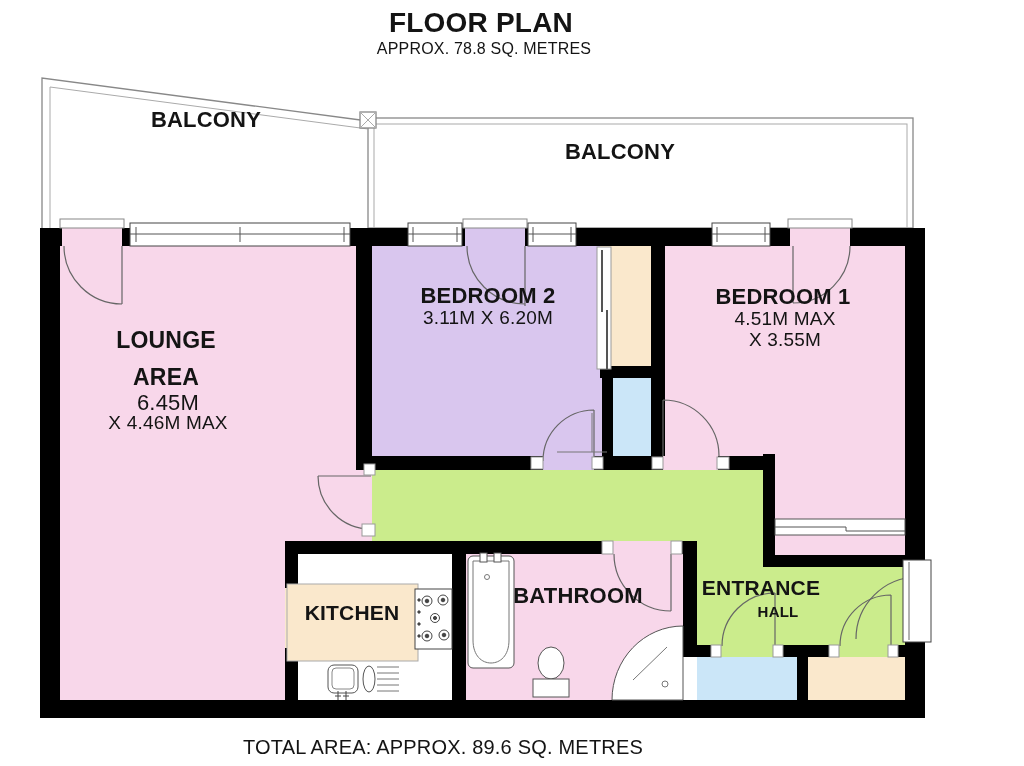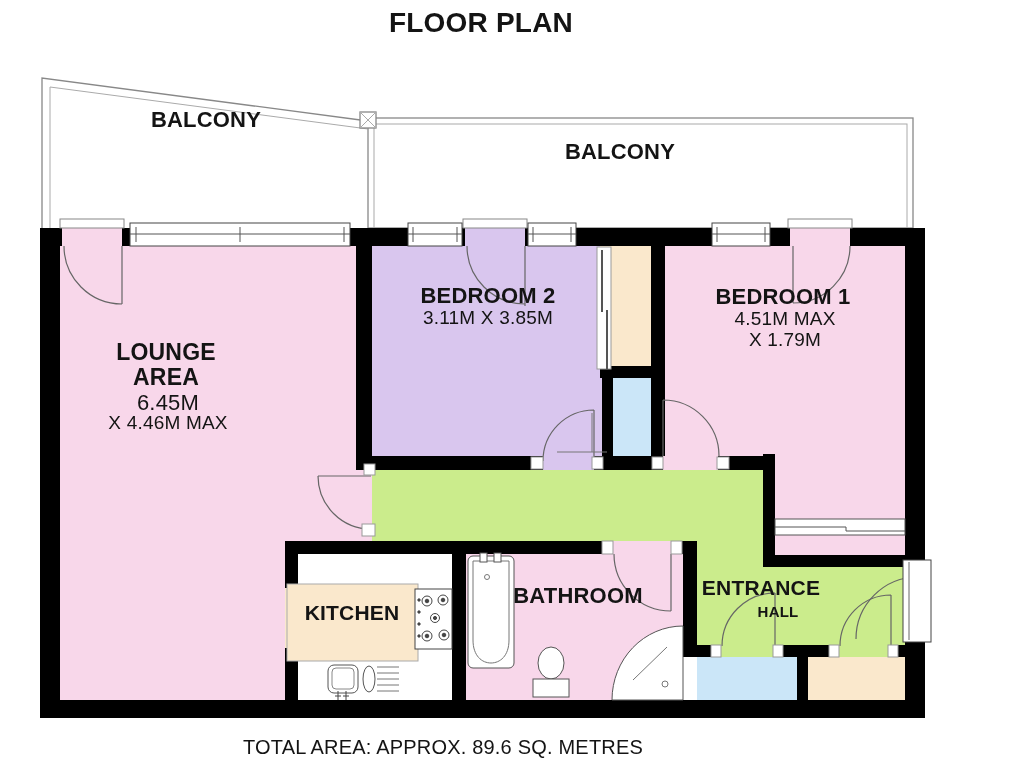--- a/index.html
+++ b/index.html
@@ -196,35 +196,36 @@
 
       <g fill="#ffffff" stroke="#555555" stroke-width="1">
         <path d="M612,700 A71,74 0 0 1 683,626 L683,700 Z"></path>
         <path d="M633,680 L667,647" stroke="#777777"></path>
         <circle cx="665" cy="684" r="3" stroke="#777777"></circle>
       </g>
     </g>
   </svg>
 
   <div class="lbl" style="left:481px;top:8px;font-size:28px;">FLOOR PLAN</div>
+  <div class="lbl dim" style="left:484px;top:41px;font-size:16px;">APPROX. 78.8 SQ. METRES</div>
 
   <div class="lbl" style="left:206px;top:108px;font-size:22px;">BALCONY</div>
   <div class="lbl" style="left:620px;top:140px;font-size:22px;">BALCONY</div>
 
-  <div class="lbl" style="left:166px;top:340px;font-size:23px;">LOUNGE</div>
+  <div class="lbl" style="left:166px;top:328px;font-size:23px;">LOUNGE</div>
   <div class="lbl" style="left:166px;top:365px;font-size:23px;">AREA</div>
   <div class="lbl dim" style="left:168px;top:391px;font-size:22px;">6.45M</div>
   <div class="lbl dim" style="left:168px;top:413px;font-size:19px;">X 4.46M MAX</div>
 
   <div class="lbl" style="left:488px;top:284px;font-size:22px;">BEDROOM 2</div>
-  <div class="lbl dim" style="left:488px;top:308px;font-size:19px;">3.11M X 3.85M</div>
+  <div class="lbl dim" style="left:488px;top:308px;font-size:19px;">3.11M X 6.20M</div>
 
   <div class="lbl" style="left:783px;top:285px;font-size:22px;">BEDROOM 1</div>
   <div class="lbl dim" style="left:785px;top:309px;font-size:19px;">4.51M MAX</div>
-  <div class="lbl dim" style="left:785px;top:330px;font-size:19px;">X 1.79M</div>
+  <div class="lbl dim" style="left:785px;top:330px;font-size:19px;">X 3.55M</div>
 
   <div class="lbl" style="left:352px;top:602px;font-size:21px;">KITCHEN</div>
   <div class="lbl" style="left:578px;top:584px;font-size:22px;">BATHROOM</div>
   <div class="lbl" style="left:761px;top:577px;font-size:21px;">ENTRANCE</div>
   <div class="lbl" style="left:778px;top:604px;font-size:15px;">HALL</div>
 
   <div class="lbl dim" style="left:443px;top:737px;font-size:20px;">TOTAL AREA: APPROX. 89.6 SQ. METRES</div>
 </div>
 
 </body></html>

